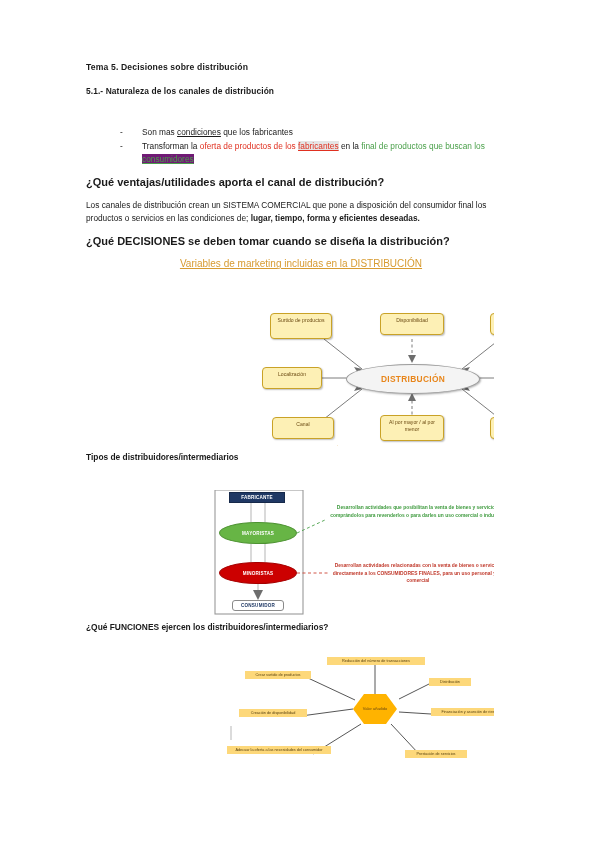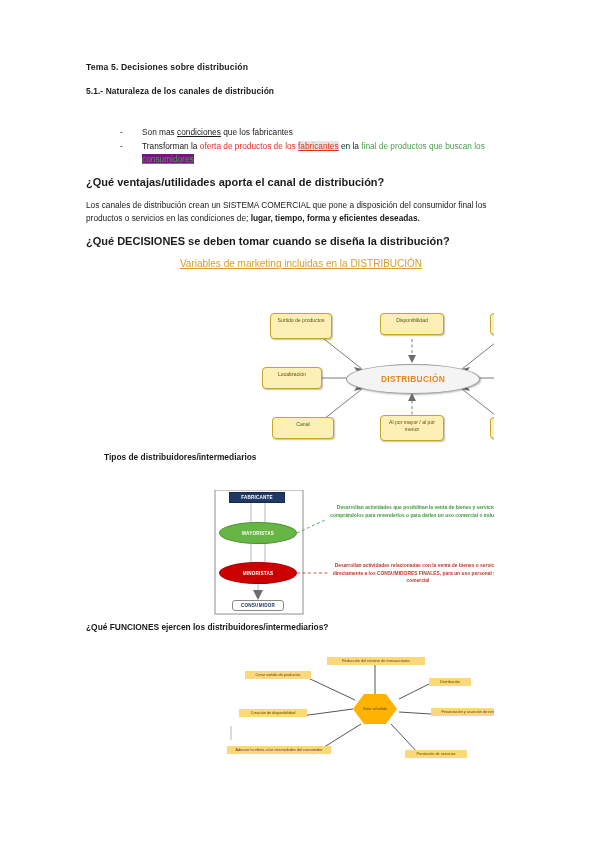--- a/index.html
+++ b/index.html
@@ -272,21 +272,21 @@
     <div class="node" style="left:0px; top:56px; width:60px; height:22px;">Localización</div>
     <div class="node" style="left:240px; top:56px; width:58px; height:22px;">Logística</div>
     <div class="node" style="left:10px; top:106px; width:62px; height:22px;">Canal</div>
     <div class="node" style="left:118px; top:104px; width:64px; height:26px;">Al por mayor / al por menor</div>
     <div class="node" style="left:228px; top:106px; width:62px; height:22px;">Cobertura</div>
 
     <div class="center-ellipse">DISTRIBUCIÓN</div>
     <div class="tiny-mark">·</div>
   </div>
 
-  <div style="position:absolute; left:104px; top:452px; width:430px;">
+  <div style="position:absolute; left:86px; top:452px; width:430px;">
     <h3 class="sub-head">Tipos de distribuidores/intermediarios</h3>
   </div>
 
   <div class="fig2" style="position:absolute; left:148px; top:484px;">
     <svg width="310" height="125">
       <rect x="4" y="0" width="88" height="124" fill="none" stroke="#9a9a9a" stroke-width="1.1"></rect>
       <g stroke="#b5b5b5" stroke-width="1" fill="none">
         <line x1="40" y1="13" x2="40" y2="32"></line>
         <line x1="54" y1="13" x2="54" y2="32"></line>
         <line x1="40" y1="54" x2="40" y2="72"></line>

